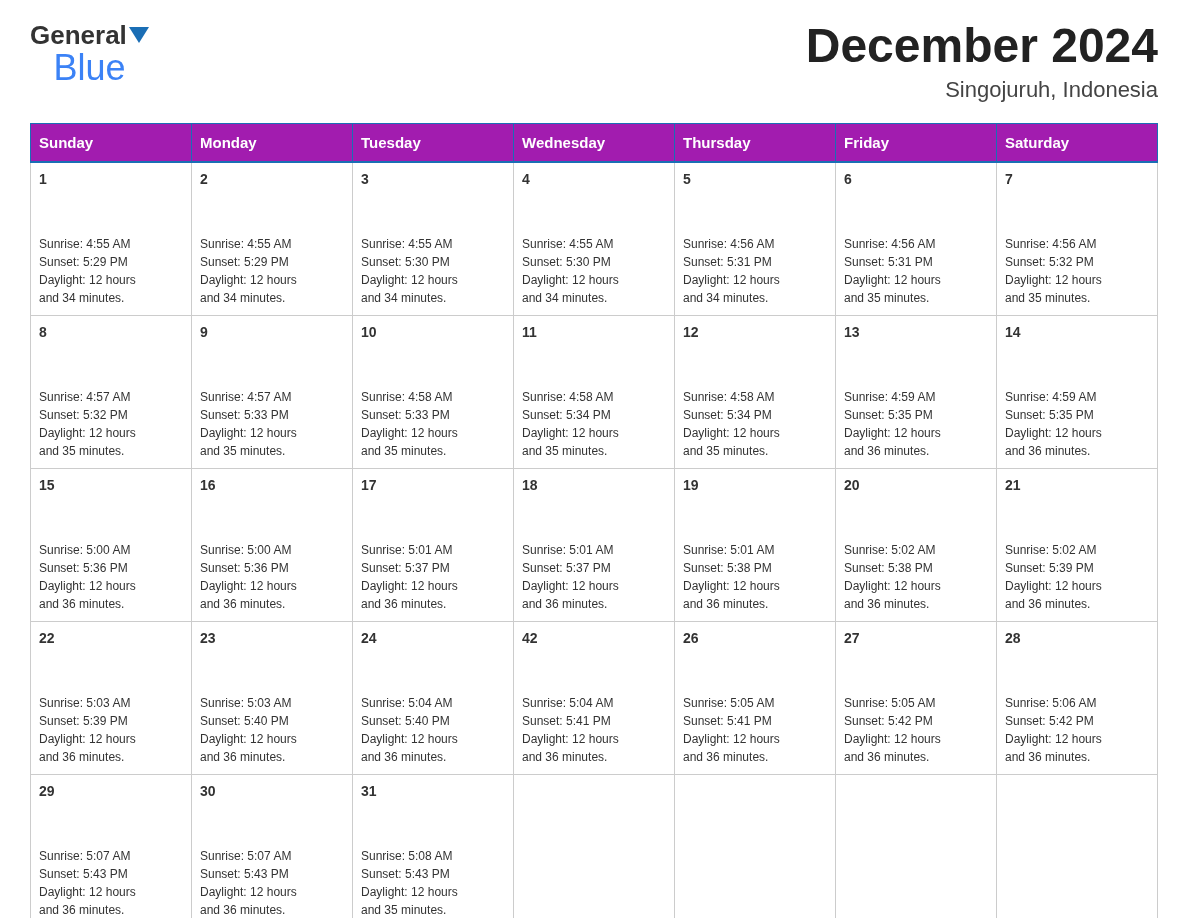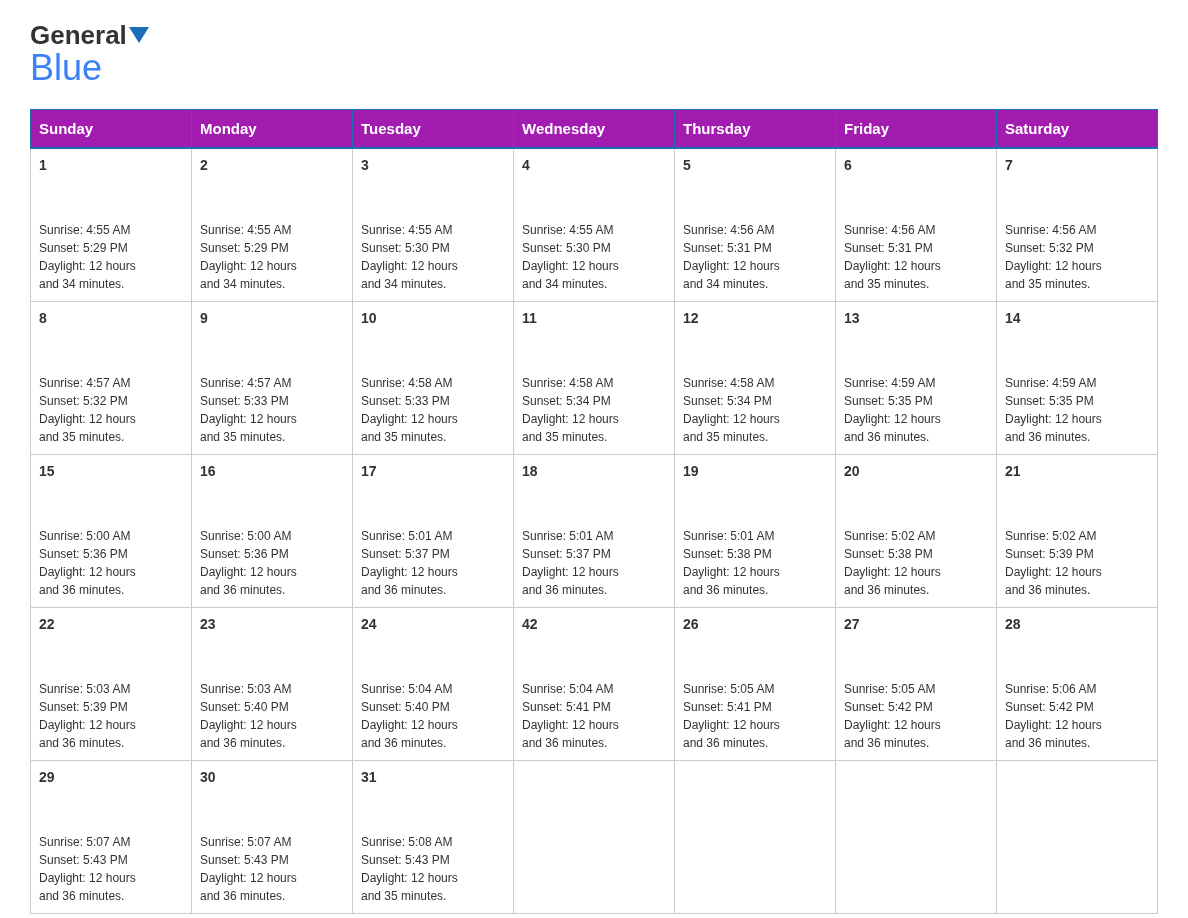--- a/index.html
+++ b/index.html
@@ -72,21 +72,21 @@
       line-height: 1.5;
       color: #333;
       margin-top: 48px;
     }
     .empty-cell {
       background: #fff;
     }
     .logo-wrapper {
       display: flex;
       flex-direction: column;
-      align-items: flex-start;
+      align-items: center;
     }
     .logo-line1 {
       font-size: 26px;
       font-weight: bold;
       color: #333;
     }
     .logo-line1 span {
       color: #333;
     }
     .logo-triangle {
@@ -110,20 +110,24 @@
   </style>
 </head>
 <body>
 
 <div class="header">
   <div class="logo-wrapper">
     <div class="logo-line1">
       <span>General</span><span class="logo-triangle"></span>
     </div>
     <div class="logo-line2">Blue</div>
+  </div>
+  <div class="title-block">
+    <div class="calendar-title">December 2024</div>
+    <div class="calendar-subtitle">Singojuruh, Indonesia</div>
   </div>
 </div>
 
 <table>
   <thead>
     <tr id="header-row">
     <th>Sunday</th>
         <th>Monday</th>
         <th>Tuesday</th>
         <th>Wednesday</th>

